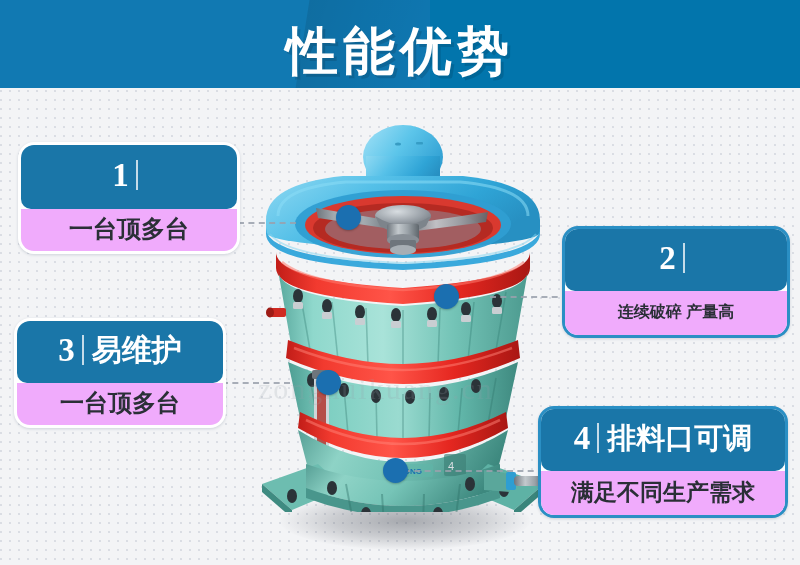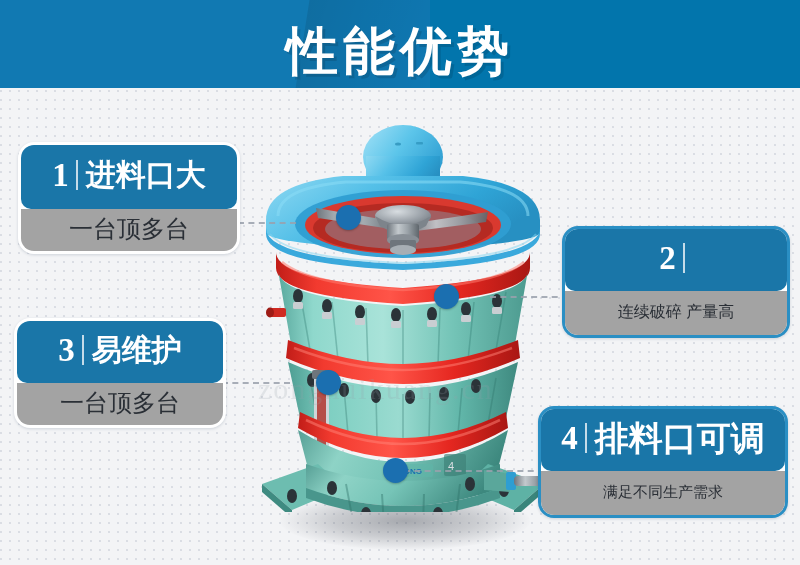--- a/index.html
+++ b/index.html
@@ -165,40 +165,40 @@
     line-height: 1;
     letter-spacing: 0px;
   }
   .callout-sub {
     flex: 1 1 auto;
     display: flex;
     align-items: center;
     justify-content: center;
     color: #2a2f36;
     font-size: 24px;
-    font-weight: normal;
-    background: #a3a3a3;
+    font-weight: bold;
+    background: #f0abfc;
     white-space: nowrap;
     padding: 0 6px 2px 6px;
     box-sizing: border-box;
     text-align: right;
   }
 
   
   #callout-1 { left: 18px;  top: 142px; width: 222px; height: 112px; }
   #callout-1 .callout-head { height: 64px; }
   #callout-2 { left: 562px; top: 226px; width: 228px; height: 112px; }
   #callout-2 .callout-head { height: 62px; }
   #callout-2 .callout-sub { font-size: 16px; }
   #callout-3 { left: 14px;  top: 318px; width: 212px; height: 110px; }
   #callout-3 .callout-head { height: 62px; }
   #callout-4 { left: 538px; top: 406px; width: 250px; height: 112px; }
   #callout-4 .callout-head { height: 62px; }
-  #callout-4 .callout-title { font-size: 34px; }
-  #callout-4 .callout-sub { font-size: 15px; }
+  #callout-4 .callout-title { font-size: 29px; }
+  #callout-4 .callout-sub { font-size: 23px; }
 
   
   #conn-1 { left: 238px; top: 222px; width: 58px; }
   #conn-2 { left: 490px; top: 296px; width: 78px; }
   #conn-3 { left: 222px; top: 382px; width: 68px; }
   #conn-4 { left: 404px; top: 470px; width: 140px; }
 
   
   #dot-1 { left: 336px; top: 205px; }
   #dot-2 { left: 434px; top: 284px; }
@@ -424,21 +424,20 @@
 
   <div class="hotspot" id="dot-1"></div>
   <div class="hotspot" id="dot-2"></div>
   <div class="hotspot" id="dot-3"></div>
   <div class="hotspot" id="dot-4"></div>
 
   <div class="callout" id="callout-1">
     <div class="callout-head">
       <span class="callout-num">1</span>
       <span class="callout-sep"></span>
-      <span class="callout-title">进料口大</span>
     </div>
     <div class="callout-sub">一台顶多台</div>
   </div>
 
   <div class="callout outlined" id="callout-2">
     <div class="callout-head">
       <span class="callout-num">2</span>
       <span class="callout-sep"></span>
     </div>
     <div class="callout-sub">连续破碎 产量高</div>

